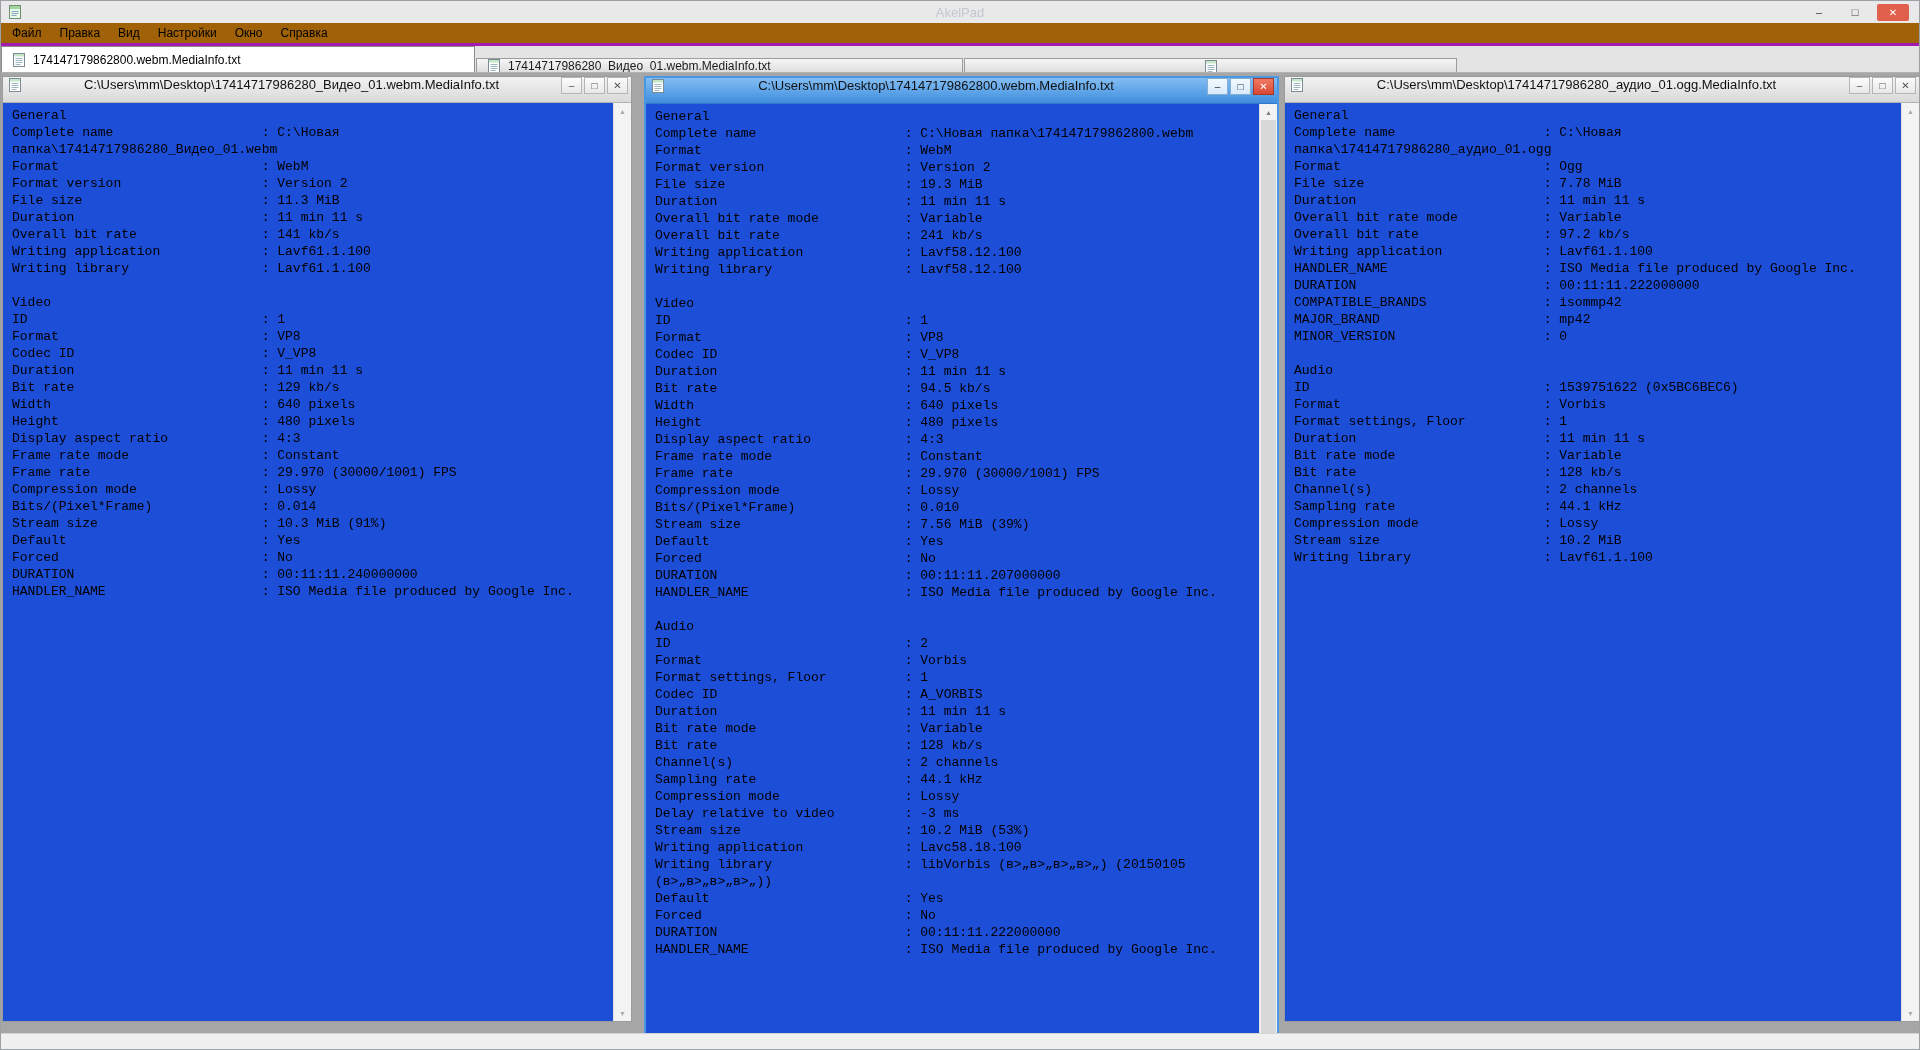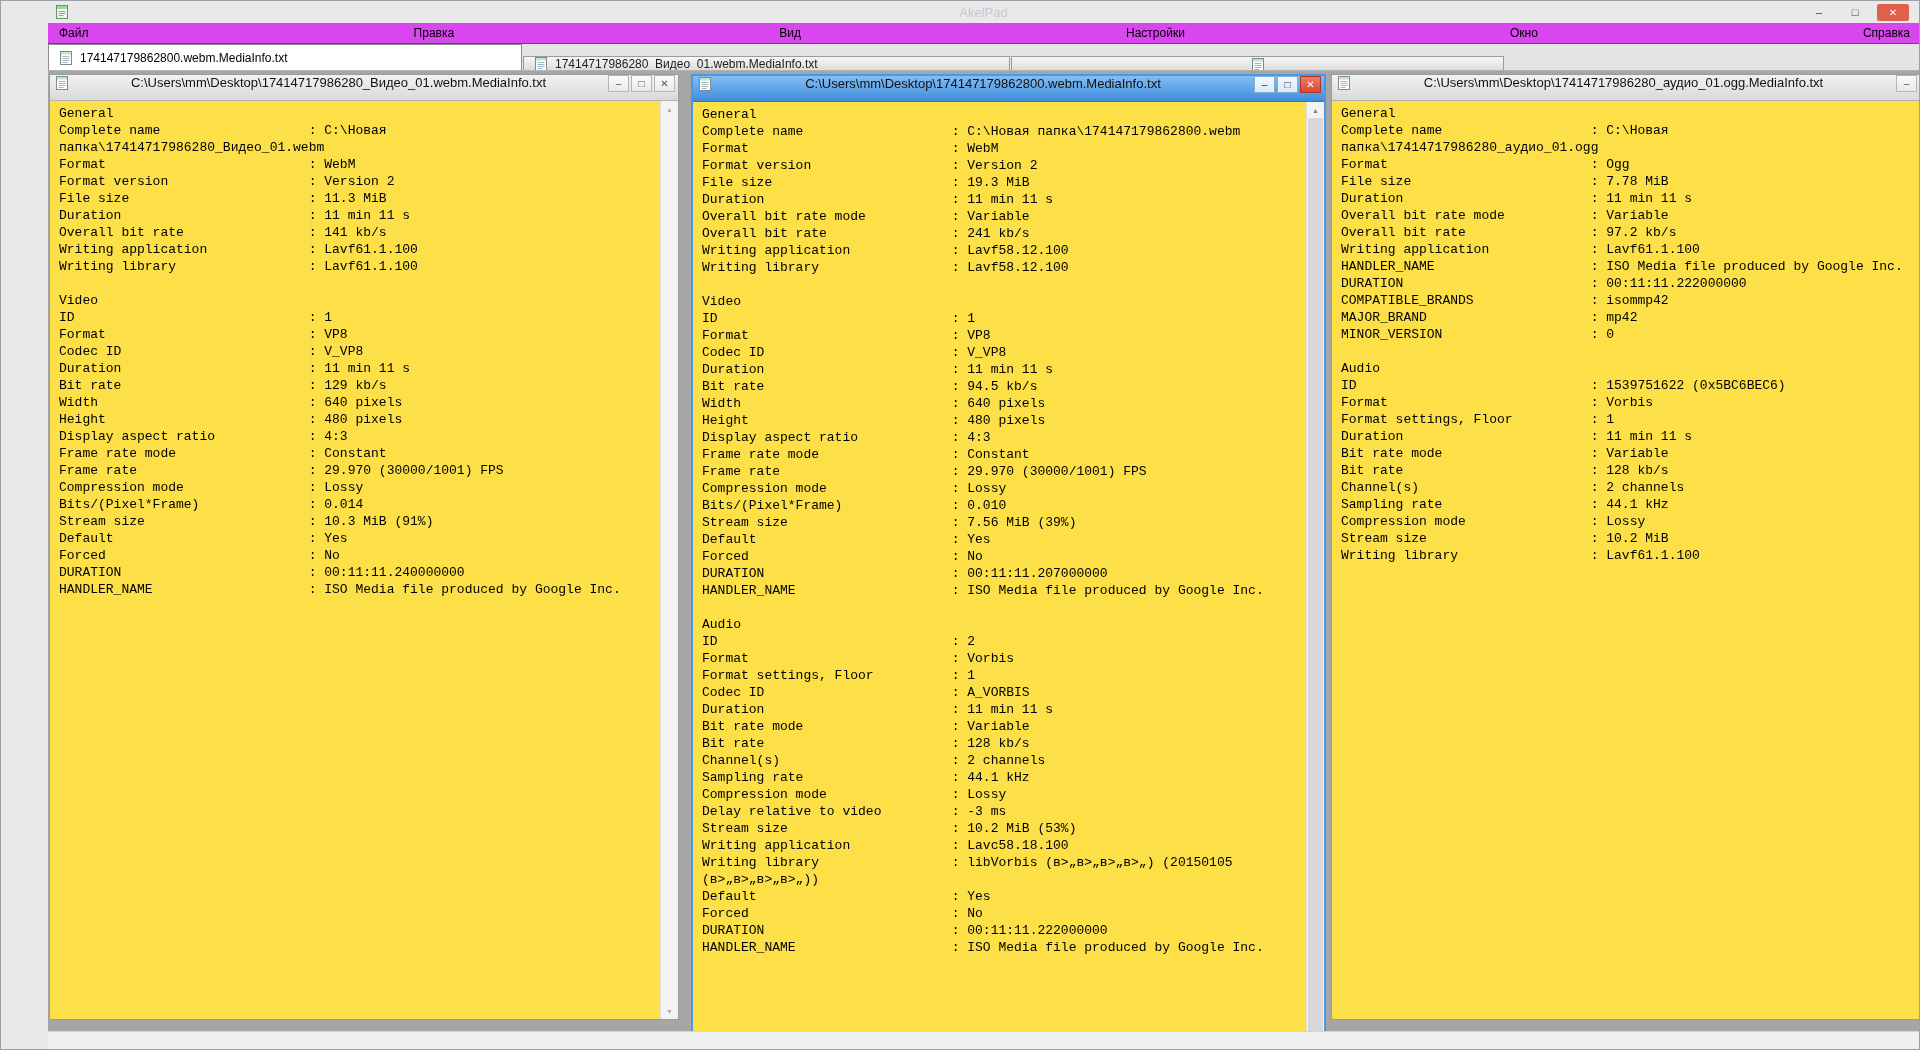--- a/index.html
+++ b/index.html
@@ -1,29 +1,29 @@
 <!DOCTYPE html>
 <html><head>
 <meta charset="utf-8">
 <style>
   html,body { margin:0; padding:0; background:#888; }
   .app {
     position:relative; width:1920px; height:1050px; box-sizing:border-box;
     background:#e9e9e9; border:1px solid #9aa0a6; overflow:hidden;
-    font-family:"Liberation Sans", sans-serif;padding-left:47px; -webkit-font-smoothing:antialiased;
+    font-family:"Liberation Sans", sans-serif; -webkit-font-smoothing:antialiased;
   }
   
   .titlebar { position:relative; height:22px; background:#e9e9e9; display:flex; align-items:center; }
   .app-icon { margin-left:6px; display:flex; }
   .app-title { position:absolute; left:0; right:0; text-align:center; font-size:13px; color:#c2c8cf; pointer-events:none; }
   .capbtns { margin-left:auto; display:flex; align-items:center; gap:8px; margin-right:10px; z-index:2; }
   .capbtn { width:28px; height:17px; display:flex; align-items:center; justify-content:center; font-size:11px; color:#3b3b3b; }
   .capbtn.close { width:32px; background:#e0604c; border-radius:2px; color:#fff; font-size:10px; }
   
-  .menubar { height:20px; background:#d946ef; border-bottom:1px solid #a21caf; display:flex; align-items:center; font-size:12px; color:#000;justify-content:space-between; }
+  .menubar { height:20px; background:#a16207; border-bottom:3px solid #a21caf; display:flex; align-items:center; font-size:12px; color:#000; }
   .menu-item { padding:0 9px; }
   .menu-item:first-child { margin-left:2px; }
   
   .tabbar { height:26px; background:#e4e4e4; border-bottom:1px solid #b2b2b2; display:flex; align-items:flex-end; }
   .tab { box-sizing:border-box; height:14px; display:flex; align-items:center; gap:7px; padding:0 10px;
          font-size:12px; color:#1c1c1c; background:linear-gradient(#f6f6f6,#dedede);
          border:1px solid #9c9c9c; border-bottom:none; margin-right:1px; overflow:hidden; white-space:nowrap; }
   .tab.active { height:26px; background:#ffffff; border-color:#8c8c8c; color:#000; }
   .tab:nth-child(1){ width:474px; } .tab:nth-child(2){ width:487px; } .tab:nth-child(3){ width:493px;flex-direction:column; }
   .tabicon { display:flex; flex:none; }
@@ -38,21 +38,21 @@
             background:linear-gradient(#f2f2f2,#d9d9d9); border-bottom:1px solid #b3b3b3; }
   .child.active .ctitle { background:linear-gradient(#83bdf3,#3f8ede); border-bottom:1px solid #2f7bc9; }
   .cicon { display:flex; margin-left:5px; flex:none; }
   .ctext { flex:1; text-align:center; font-size:13px; color:#111; white-space:nowrap; overflow:hidden; }
   .cbtns { display:flex; gap:2px; margin-right:3px; flex:none; }
   .cbtn { width:21px; height:17px; box-sizing:border-box; display:flex; align-items:center; justify-content:center;
           font-size:10px; line-height:17px; color:#555;
           background:linear-gradient(#fcfcfc,#e8e8e8); border:1px solid #b5b5b5; }
   .child.active .cbtn { background:linear-gradient(#f3f9fe,#d8eafa); border:1px solid #86aed2; color:#333; }
   .child.active .cbtn.cclose { background:linear-gradient(#f07a64,#db4734); border:1px solid #a83a28; color:#fff; }
-  .cbody { position:absolute; left:0; right:17px; top:26px; bottom:0; background:#fde047; overflow:hidden; }
+  .cbody { position:absolute; left:0; right:17px; top:26px; bottom:0; background:#1d4ed8; overflow:hidden; }
   .cbody pre { margin:0; padding:4px 0 0 9px; font-family:"Liberation Mono","DejaVu Sans Mono",monospace;
                font-size:13px; line-height:17px; color:#000; white-space:pre; }
   .vscroll { position:absolute; right:0; top:26px; bottom:0; width:17px; background:#f3f3f3; border-left:1px solid #e0e0e0; }
   .sarrow { position:absolute; left:0; width:17px; height:16px; display:flex; align-items:center; justify-content:center;
             font-size:7px; color:#7e7e7e; }
   .sarrow.up { top:0; } .sarrow.down { bottom:0; }
   .child:not(.active) .sarrow { color:#ababab; }
   .thumb { position:absolute; left:1px; width:15px; top:16px; height:91%; background:#d8d8d8; }
   
   .status { position:relative; height:21px; background:#f0f0f0; border-top:1px solid #d4d4d4; font-size:11px; color:#111; }

